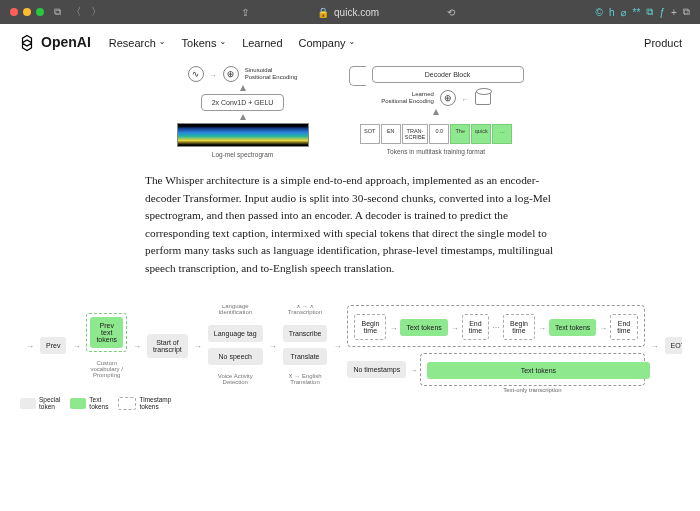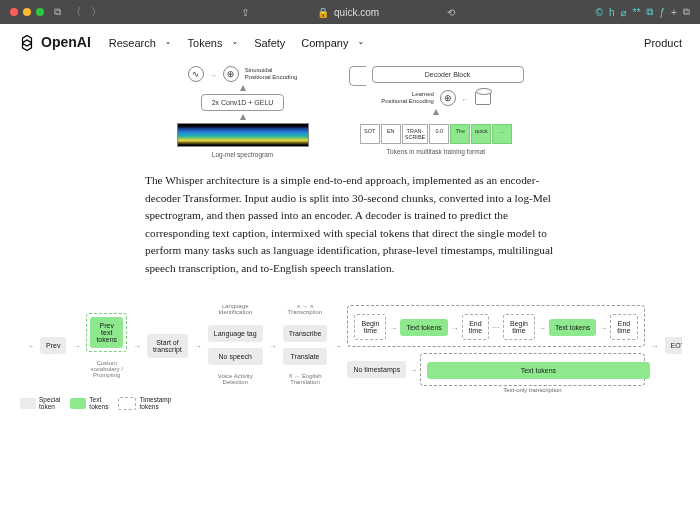--- a/index.html
+++ b/index.html
@@ -9,21 +9,21 @@
   .tl-r{background:#ff5f57;} .tl-y{background:#febc2e;} .tl-g{background:#28c840;}
   .chrome-mid{flex:1;text-align:center;display:flex;align-items:center;justify-content:center;gap:4px;}
   .chrome-right{display:flex;gap:6px;align-items:center;}
   .chrome-icon{color:#bbb;font-size:10px;}
   .chrome-cyan{color:#5fd3d1;}
 
   .site-header{display:flex;align-items:center;padding:10px 18px;border-bottom:0;gap:18px;}
   .logo{display:flex;align-items:flex-start;gap:5px;font-weight:600;font-size:14px;}
   .logo svg{width:18px;height:18px;}
   .nav{display:flex;gap:16px;font-size:11px;}
-  .nav-item{display:flex;gap:9px;}
+  .nav-item{display:flex;gap:3px;}
   .chev{font-size:8px;}
   .spacer{flex:1;}
   .search-link{font-size:11px;}
 
   .content{padding:4px 18px 10px 18px;}
 
   
   .arch{display:flex;justify-content:center;gap:40px;margin-bottom:14px;}
   .arch-col{display:flex;flex-direction:column;align-items:center;font-size:7px;color:#333;}
   .box{border:1px solid #999;border-radius:4px;padding:4px 10px;font-size:7px;background:#fff;text-align:center;}
@@ -109,21 +109,21 @@
   <div class="nav">
     <div class="nav-item">
         <span>Research</span>
         <span class="chev">⌄</span>
       </div>
     <div class="nav-item">
         <span>Tokens</span>
         <span class="chev">⌄</span>
       </div>
     <div class="nav-item">
-        <span>Safety</span>
+        <span>Learned</span>
       </div>
     <div class="nav-item">
         <span>Company</span>
         <span class="chev">⌄</span>
       </div>
   </div>
   <div class="spacer"></div>
   <div class="search-link">Product</div>
 </div>
 

